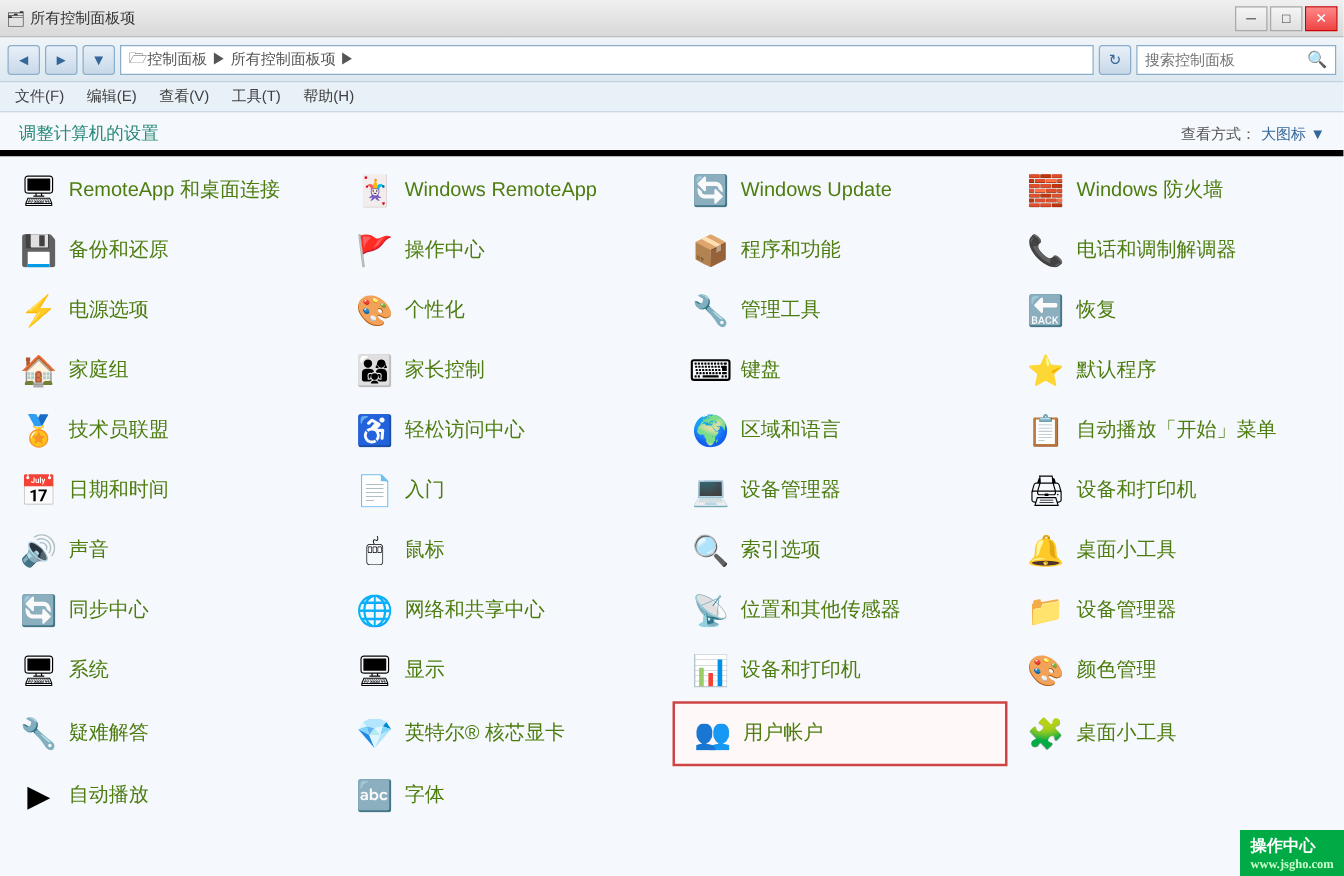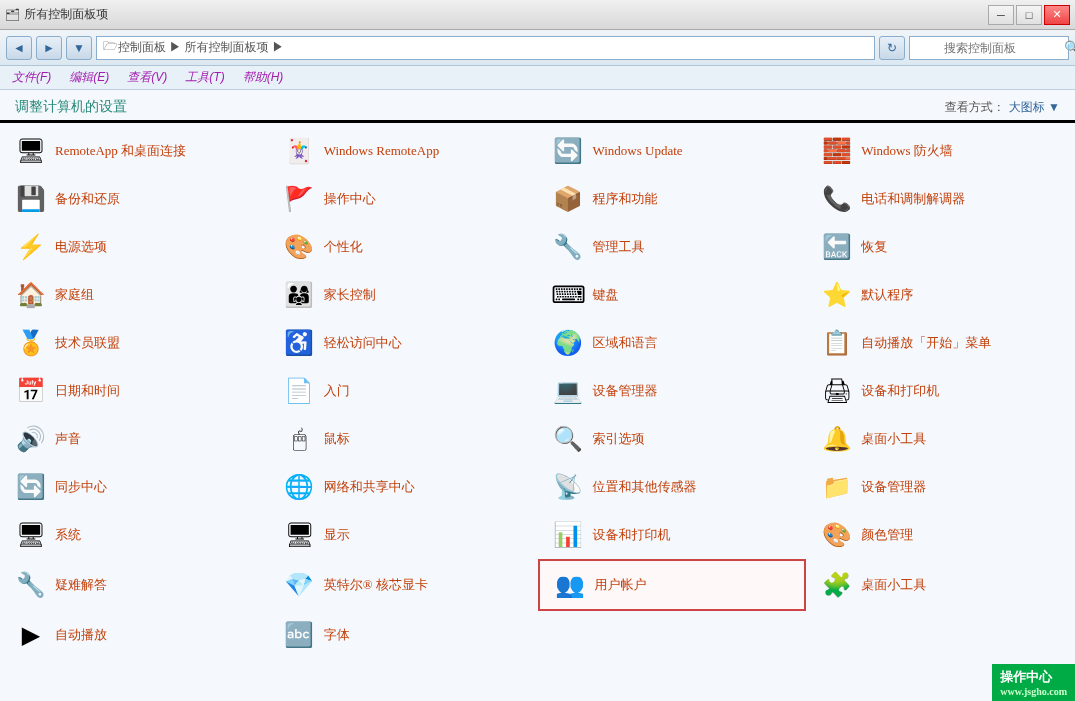--- a/index.html
+++ b/index.html
@@ -91,43 +91,41 @@
       display: flex;
       align-items: center;
       justify-content: space-between;
     }
     .search-box input {
       border: none;
       outline: none;
       font-size: 12px;
       color: #888;
       width: 120px;
-      margin-left: 28px;
     }
     .search-icon-box {
       color: #336699;
       font-size: 13px;
     }
 
     
     .menu-bar {
       height: 24px;
       background: #e8f0f8;
       display: flex;
       align-items: center;
       padding: 0 8px;
       gap: 10px;
       border-bottom: 1px solid #c0d0e0;
     }
     .menu-item {
       font-size: 12px;
-      color: #a21caf;
+      color: #404040;
       cursor: pointer;
       padding: 2px 4px;
-      font-style: italic;
     }
 
     
     .main-content {
       display: flex;
       height: calc(701px - 30px - 36px - 24px);
     }
 
     
     .content-area {
@@ -136,21 +134,21 @@
       overflow-y: scroll;
       padding: 0;
     }
 
     
     .content-header {
       padding: 8px 15px 4px;
       display: flex;
       align-items: center;
       justify-content: space-between;
-      border-bottom: 3px solid #000000;
+      border-bottom: 5px solid #000000;
     }
     .content-title {
       font-size: 14px;
       color: #2a8a7a;
       font-weight: normal;
     }
     .view-options {
       font-size: 12px;
       color: #555;
       display: flex;
@@ -187,24 +185,23 @@
     .item-icon {
       width: 32px;
       height: 32px;
       flex-shrink: 0;
       display: flex;
       align-items: center;
       justify-content: center;
     }
 
     .item-label {
-      font-size: 13px;
-      color: #c2410c;
+      font-size: 16px;
+      color: #4d7c0f;
       line-height: 1.3;
-      font-family: Liberation Serif, serif;
     }
 
     
     .icon-box {
       width: 32px;
       height: 32px;
       border-radius: 3px;
       display: flex;
       align-items: center;
       justify-content: center;

